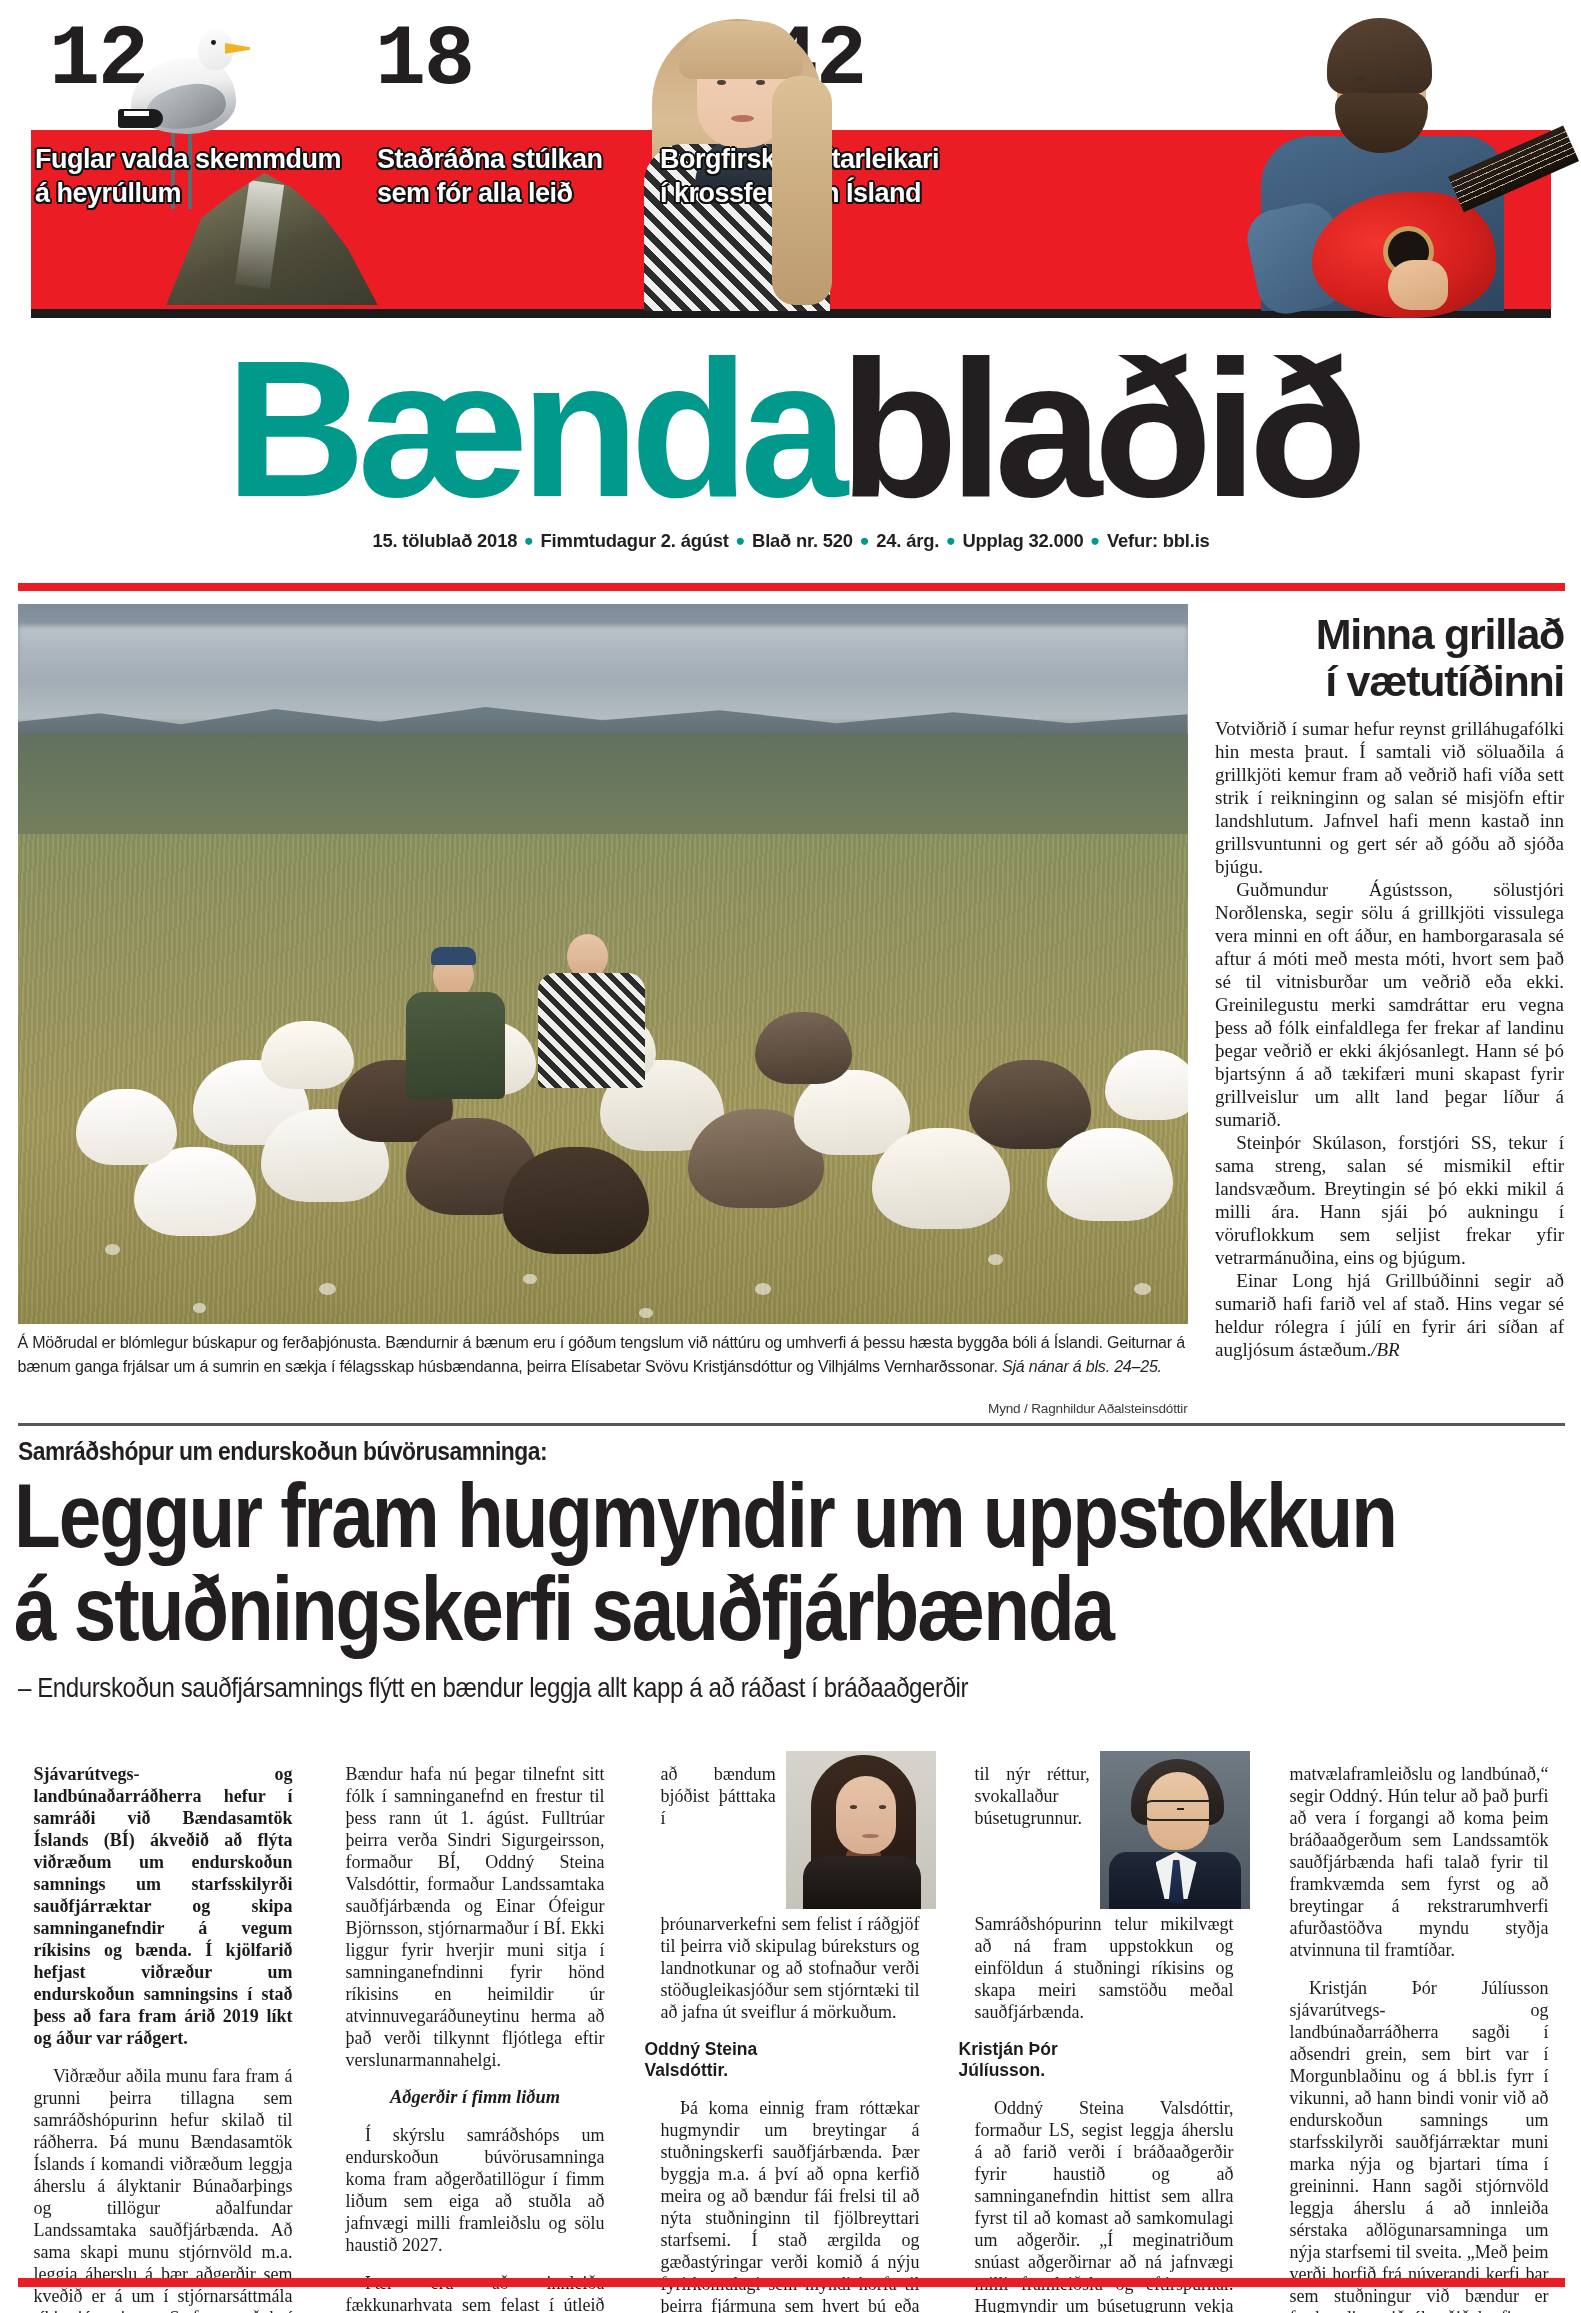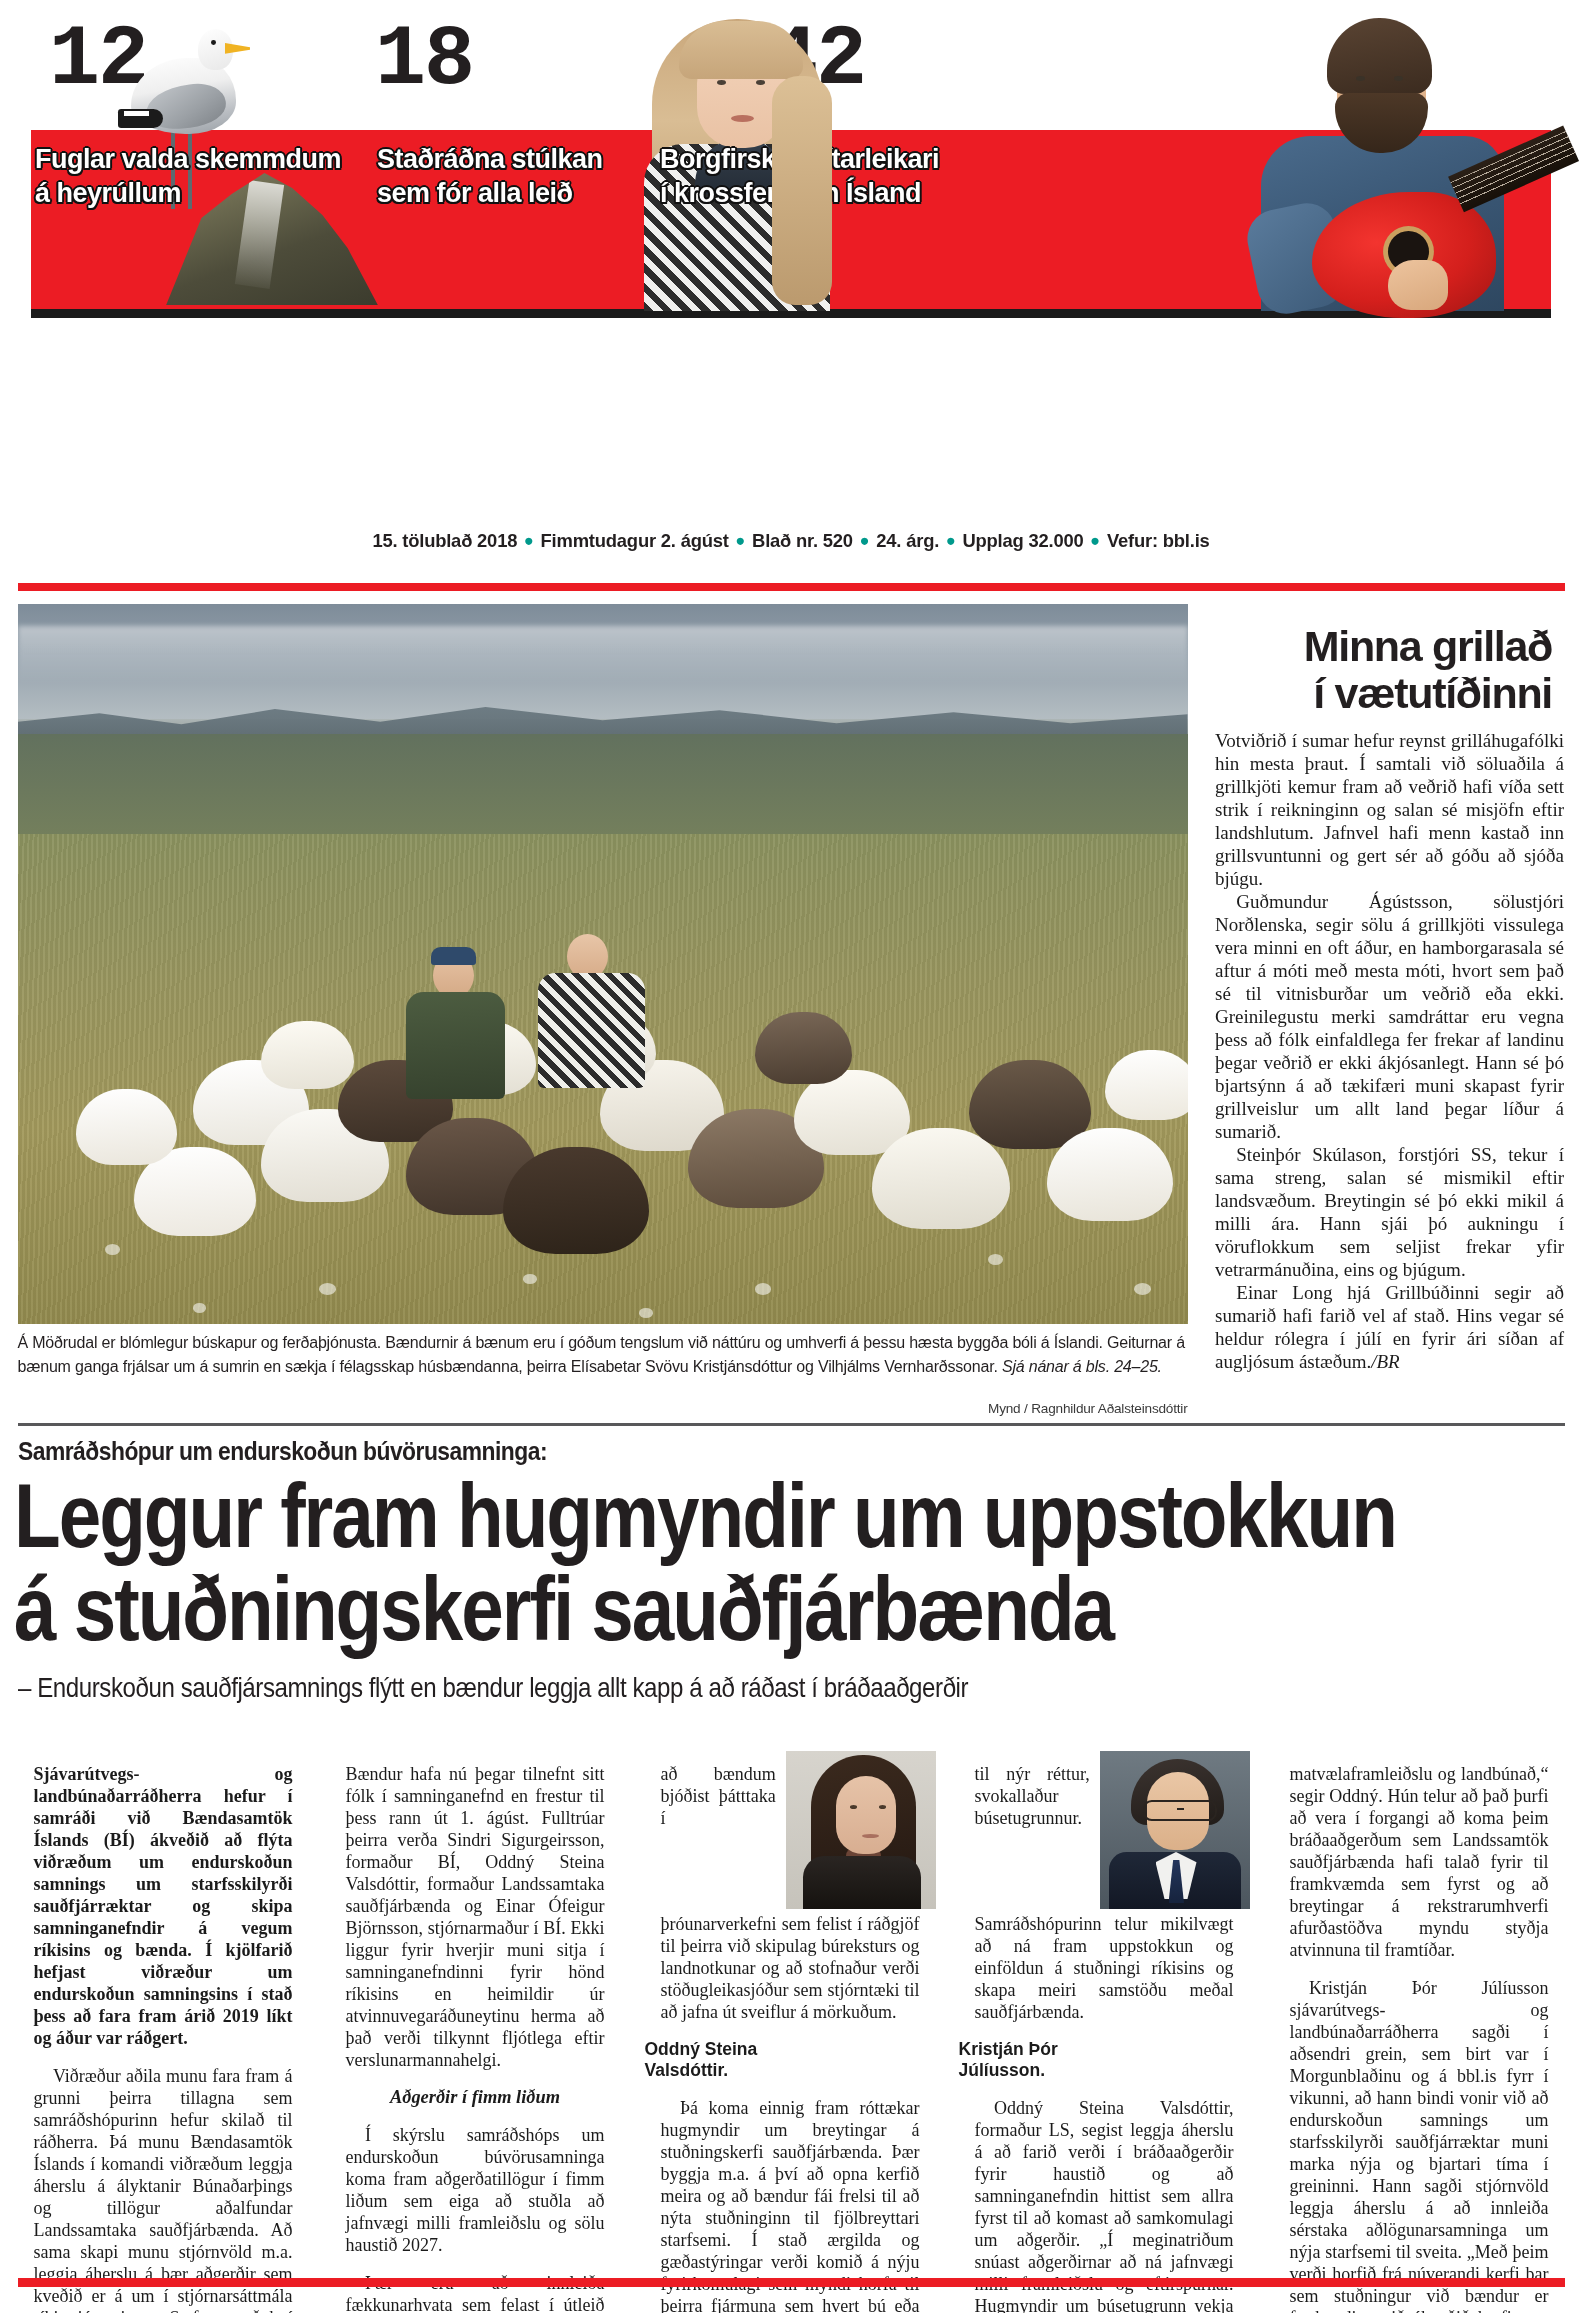--- a/index.html
+++ b/index.html
@@ -256,21 +256,21 @@
   .credit{
     position:absolute;left:17.5px;top:1401px;width:1170px;
     text-align:right;
     font-family:"Liberation Sans", sans-serif;
     font-size:13.6px;color:#3a3a3a;letter-spacing:-0.2px;
   }
 
   
   .rcol{position:absolute;left:1215px;top:611px;width:349px;}
   .rcol h2{
-    margin:12px;font-family:"Liberation Sans", sans-serif;
+    margin:0;font-family:"Liberation Sans", sans-serif;
     font-weight:bold;font-size:43px;line-height:47px;color:#231f20;
     letter-spacing:-1.3px;text-align:right;
   }
   .rcol .lead{
     margin:11.6px 0 0 0;
     font-family:"Liberation Serif", serif;font-weight:normal;
     font-size:19px;line-height:23px;text-align:justify;color:#1b1b1b;
   }
   .rcol p.body{
     margin:0;text-indent:21.3px;
@@ -413,20 +413,23 @@
       <div>sem fór alla leið</div>
     </div>
     <div class="teaser-text t3">
       <div>Borgfirskur  gítarleikari</div>
       <div>í krossferð um Ísland</div>
     </div>
 
     <div class="teaser-rule"></div>
   </div>
 
+  <div class="masthead">
+    <span class="mh-a">Bænda</span><span class="mh-b">blaðið</span>
+  </div>
 
   <div class="infoline">
     <span>15. tölublað 2018</span><span class="dot">●</span><span>Fimmtudagur 2. ágúst</span><span class="dot">●</span><span>Blað nr. 520</span><span class="dot">●</span><span>24. árg.</span><span class="dot">●</span><span>Upplag 32.000</span><span class="dot">●</span><span>Vefur: bbl.is</span>
   </div>
   <div class="rule-red"></div>
 
   <div class="mainphoto">
     <div class="sky"></div>
     <div class="cloudband"></div>
     <div class="mountains"></div>

